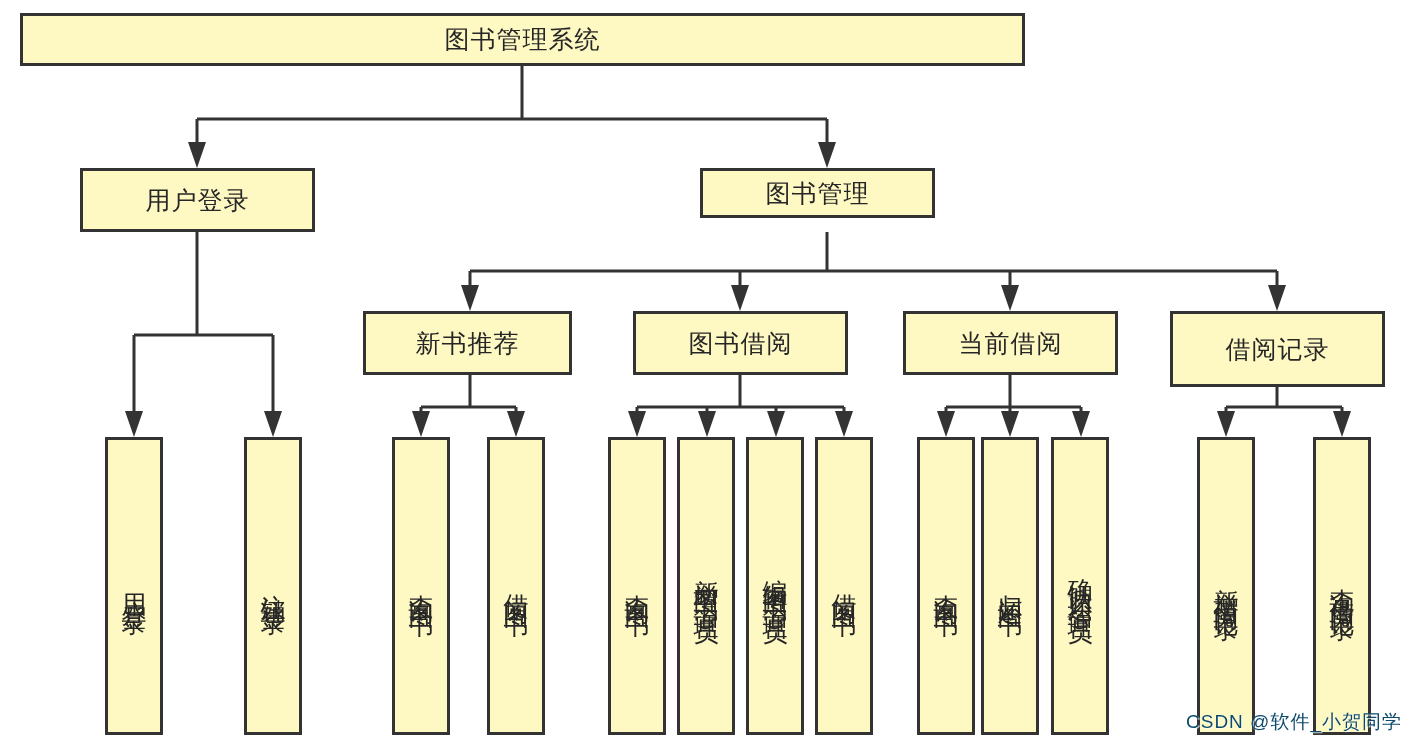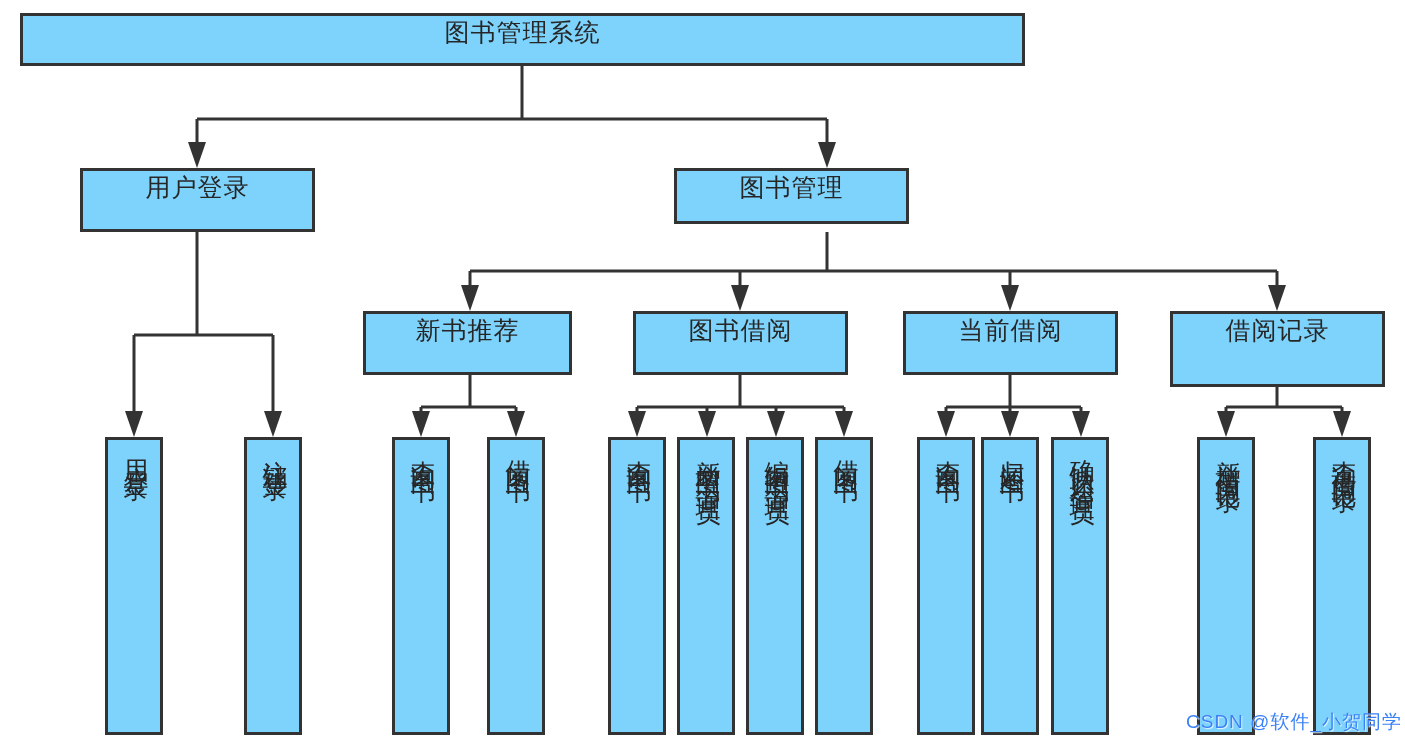--- a/index.html
+++ b/index.html
@@ -17,26 +17,26 @@
   }
   .connectors {
     position: absolute;
     left: 0;
     top: 0;
     z-index: 1;
   }
   .box {
     position: absolute;
     box-sizing: border-box;
-    background: #7dd3fc;
+    background: #fef9c3;
     border: 3px solid #333333;
     display: flex;
+    align-items: center;
     justify-content: center;
     z-index: 2;
-    font-family: Liberation Mono, monospace;
   }
   .box .t {
     font-size: 25px;
     color: #262626;
     letter-spacing: 1px;
     white-space: nowrap;
   }
   .leaf {
     top: 437px;
     width: 58px;
@@ -49,21 +49,21 @@
     color: #262626;
     letter-spacing: 6px;
     line-height: 1;
   }
   .watermark {
     position: absolute;
     left: 1186px;
     top: 709px;
     font-size: 19px;
     letter-spacing: 1px;
-    color: #3b82f6;
+    color: #0c4a6e;
     text-shadow: 1px 1px 1px rgba(255,255,255,0.85);
     z-index: 5;
     white-space: nowrap;
   }
 </style>
 </head>
 <body>
 
 <div class="stage">
 
@@ -107,21 +107,21 @@
     </g>
   </svg>
 
   <div class="box" style="left:20px;top:13px;width:1005px;height:53px">
     <span class="t">图书管理系统</span>
   </div>
 
   <div class="box" style="left:80px;top:168px;width:235px;height:64px">
     <span class="t">用户登录</span>
   </div>
-  <div class="box" style="left:674px;top:168px;width:235px;height:56px">
+  <div class="box" style="left:700px;top:168px;width:235px;height:50px">
     <span class="t">图书管理</span>
   </div>
 
   <div class="box" style="left:363px;top:311px;width:209px;height:64px">
     <span class="t">新书推荐</span>
   </div>
   <div class="box" style="left:633px;top:311px;width:215px;height:64px">
     <span class="t">图书借阅</span>
   </div>
   <div class="box" style="left:903px;top:311px;width:215px;height:64px">

